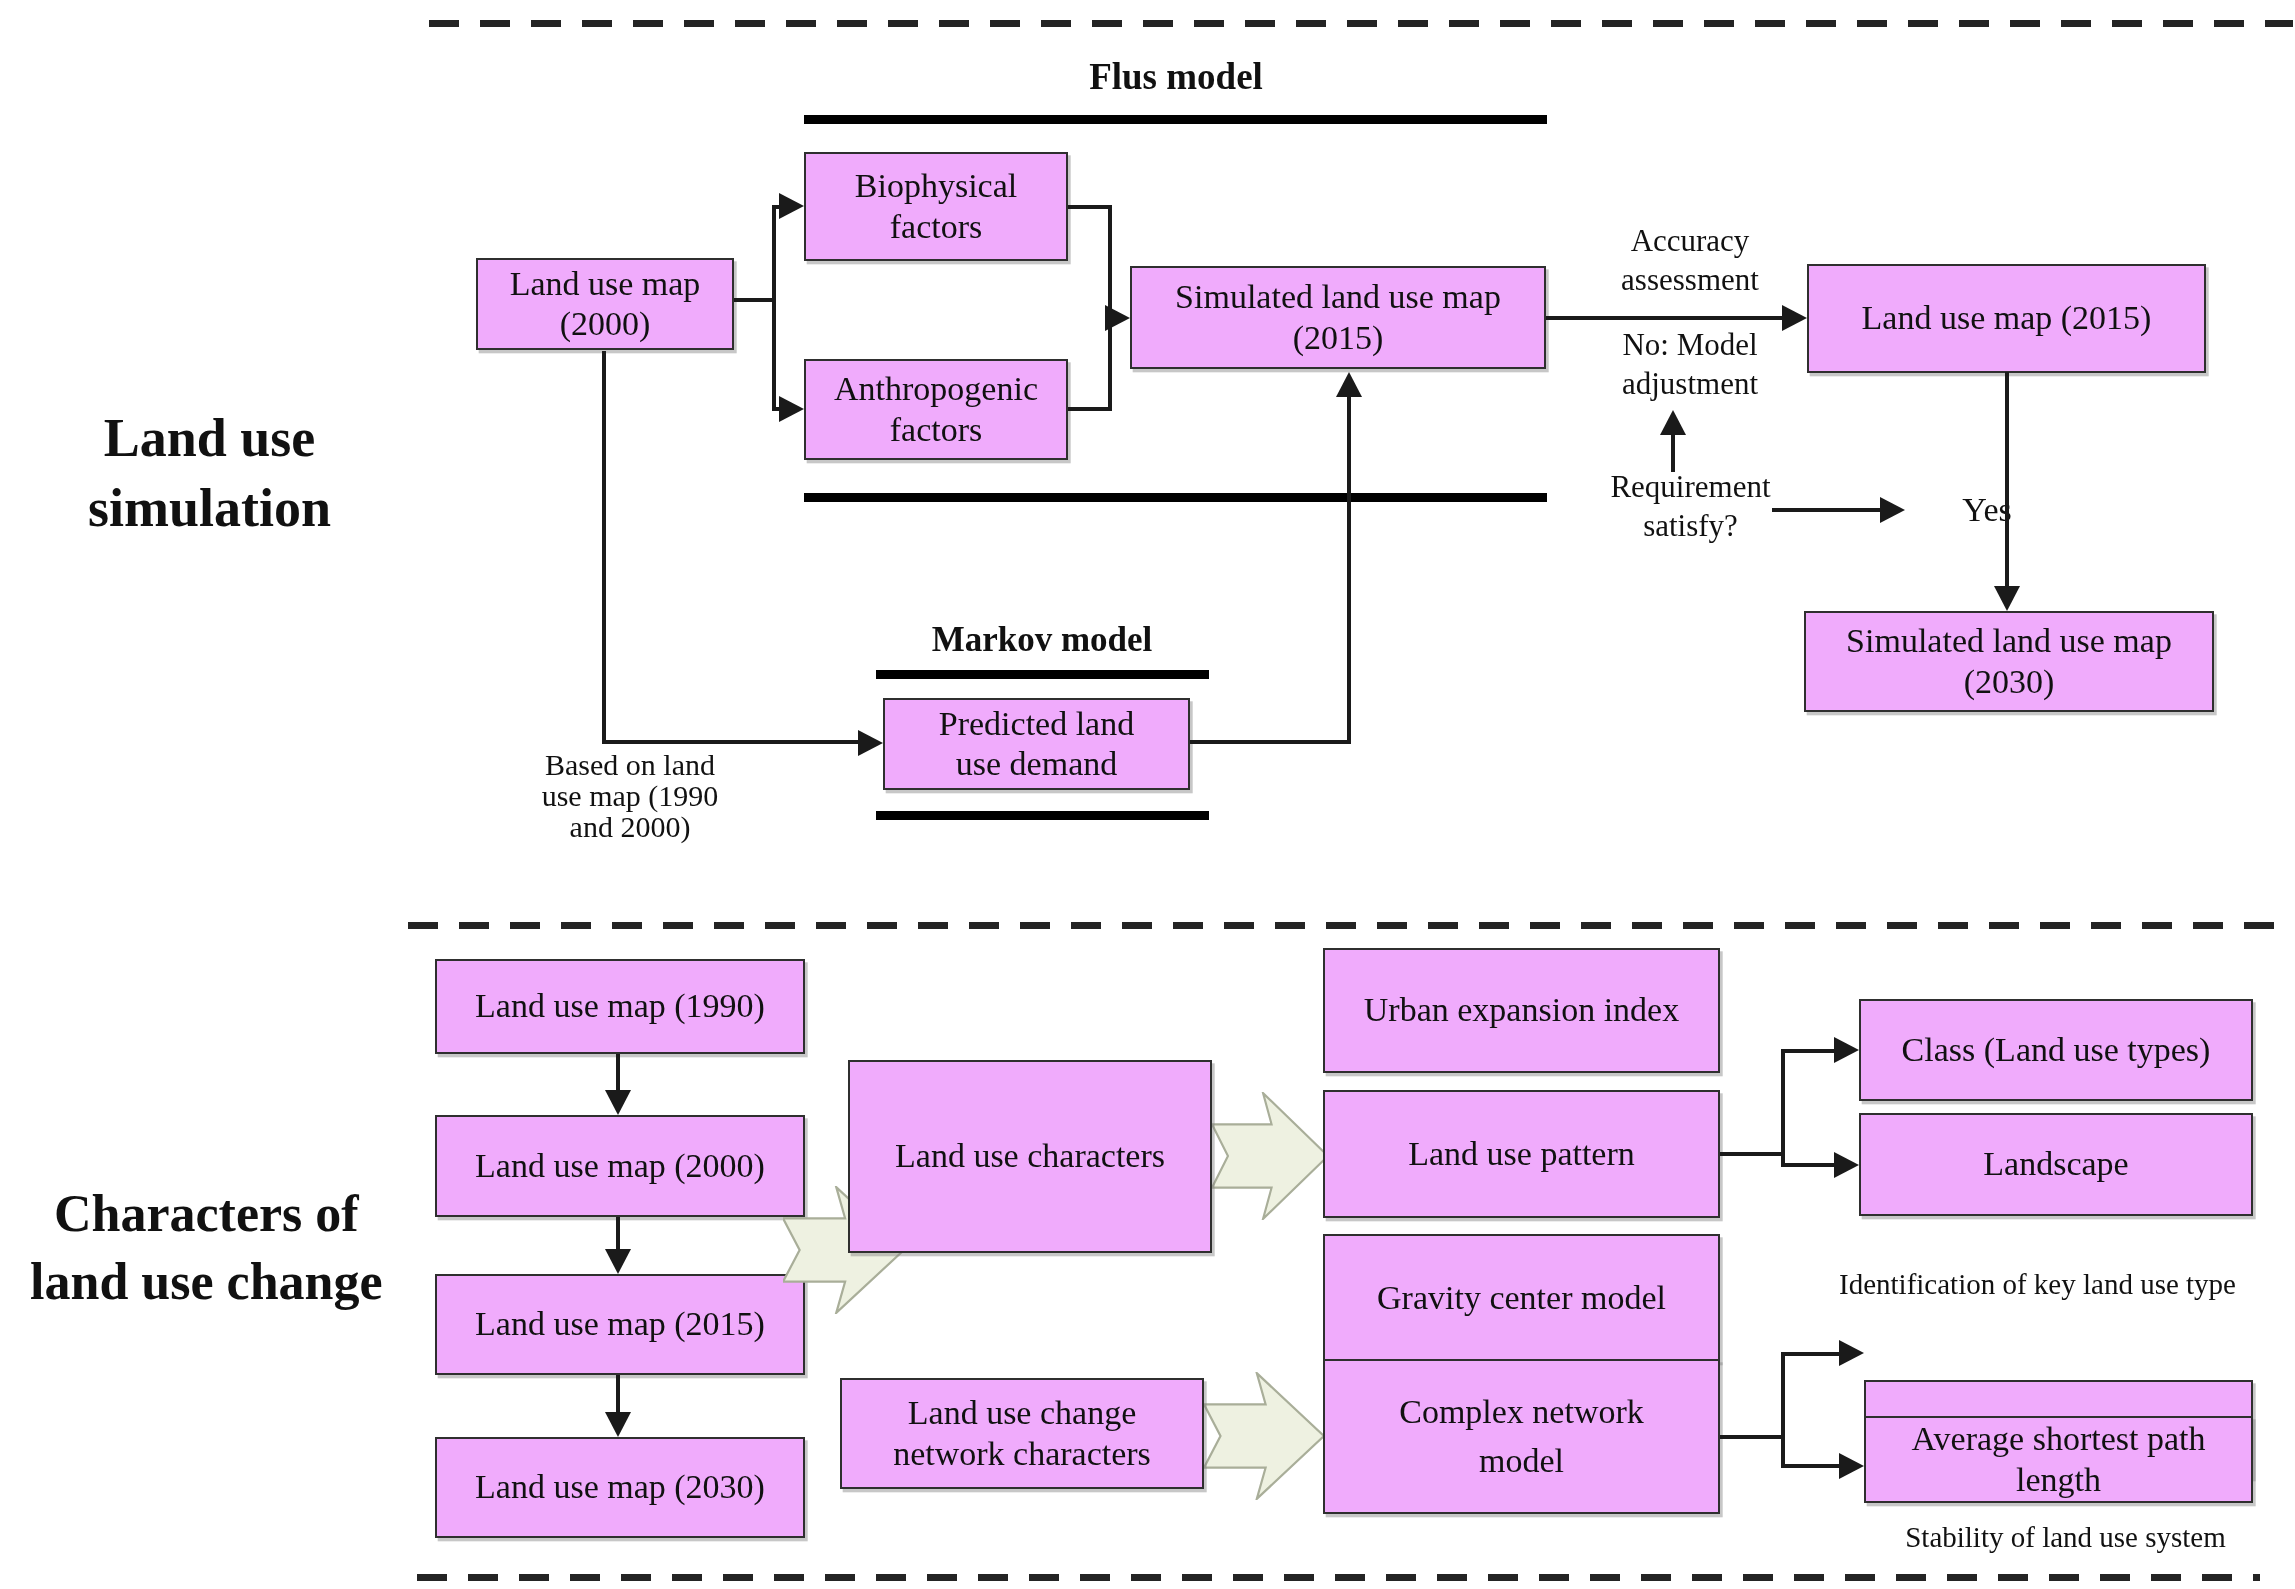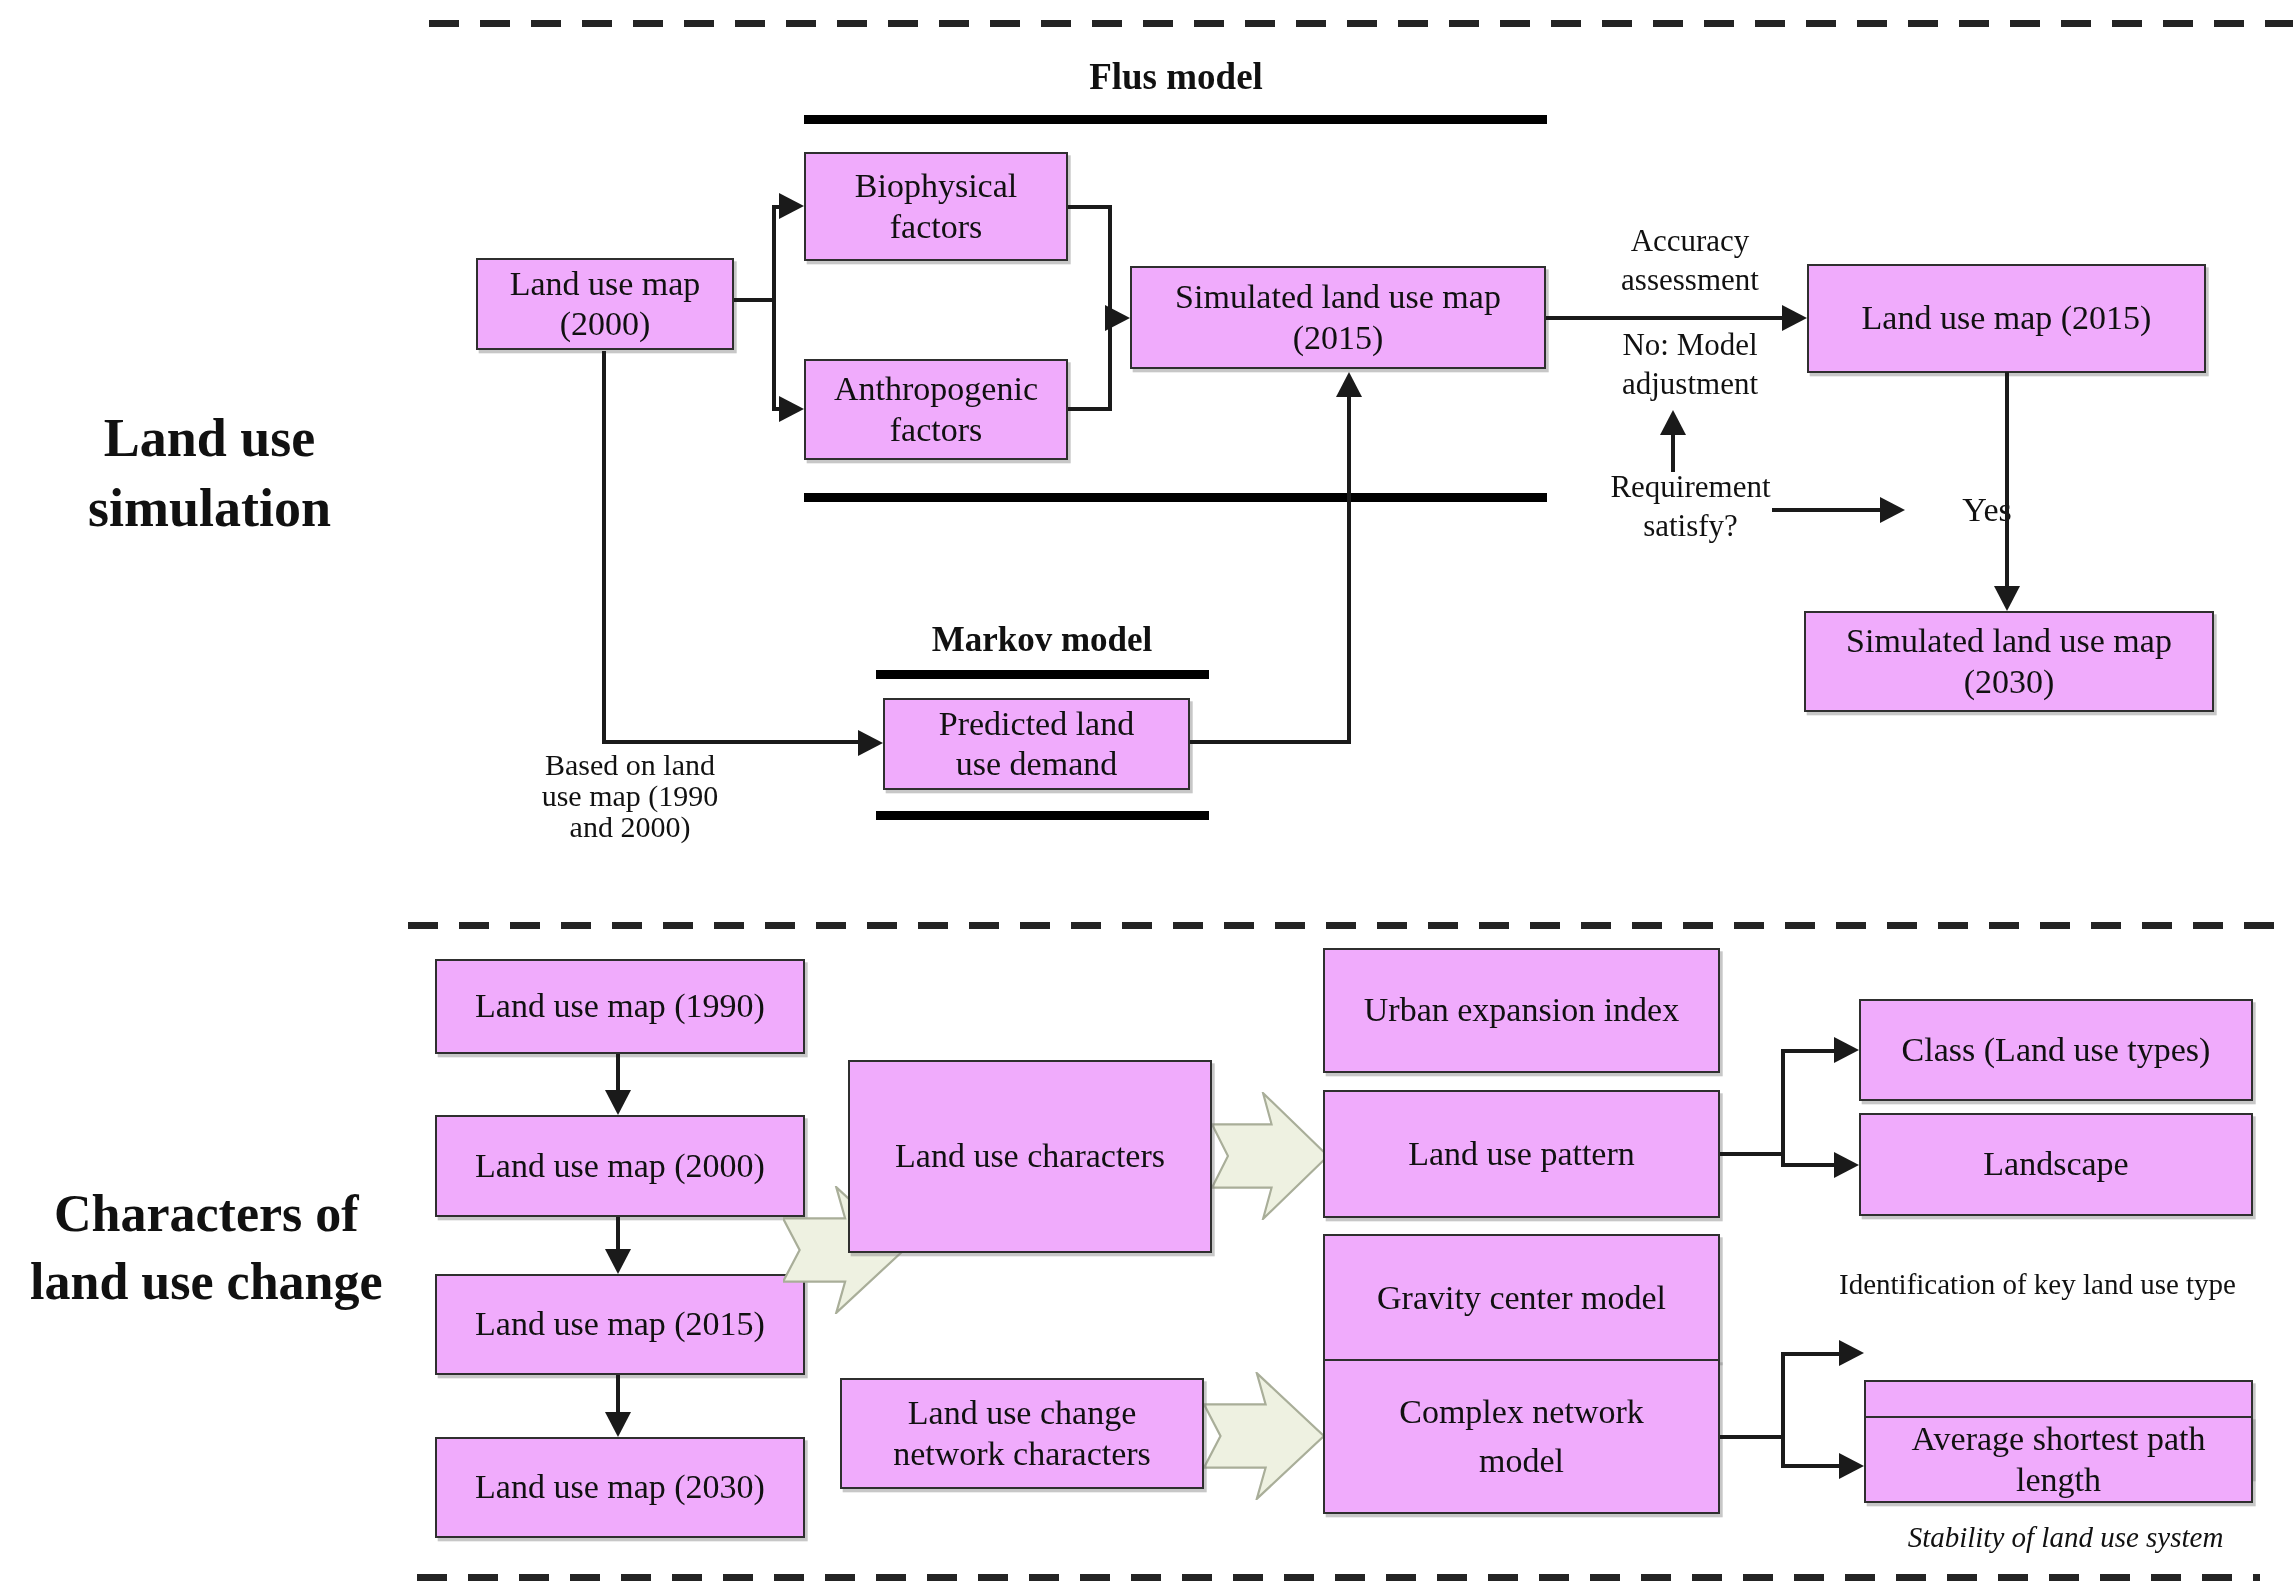--- a/index.html
+++ b/index.html
@@ -186,16 +186,16 @@
   <div class="arr r" style="left:1839px;top:1340px;"></div>
   <div class="hline" style="left:1781px;top:1464px;width:60px;"></div>
   <div class="arr r" style="left:1839px;top:1453px;"></div>
 
   <div class="lbl" style="left:1793px;top:1266px;width:489px;font-size:29px;white-space:nowrap;">Identification of key land use type</div>
   <div class="box" style="left:1864px;top:1380px;width:389px;height:98px;text-align:center;">Betweenness centrality</div>
   <div class="box" style="left:1864px;top:1416px;width:389px;height:87px;">
     <div>Average shortest path</div>
     <div>length</div>
   </div>
-  <div class="lbl" style="left:1848px;top:1519px;width:435px;font-size:29px;white-space:nowrap;font-style:italic;">Stability of land use system</div>
+  <div class="lbl" style="left:1848px;top:1519px;width:435px;font-size:29px;white-space:nowrap;">Stability of land use system</div>
 
 </div>
 
 
 </body></html>

